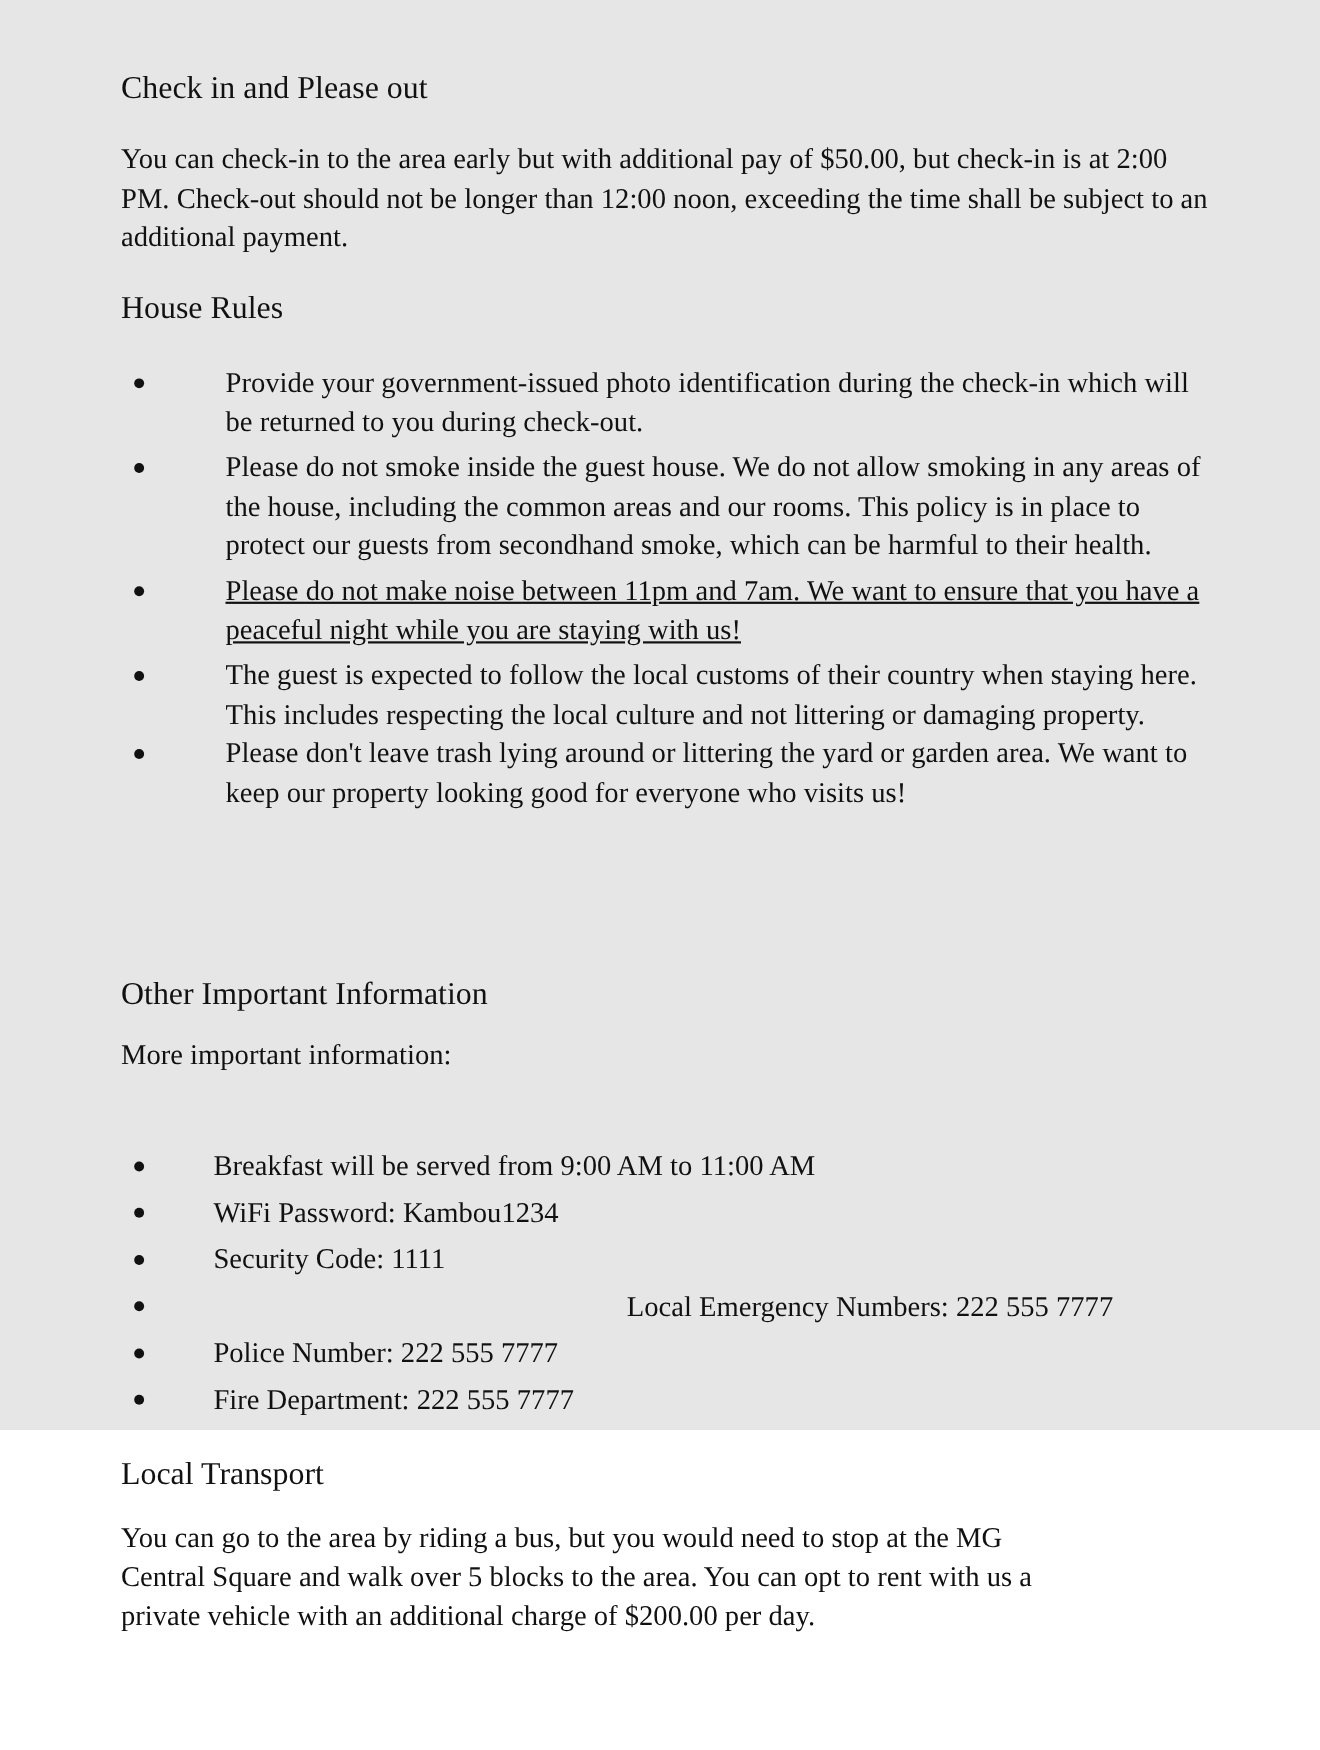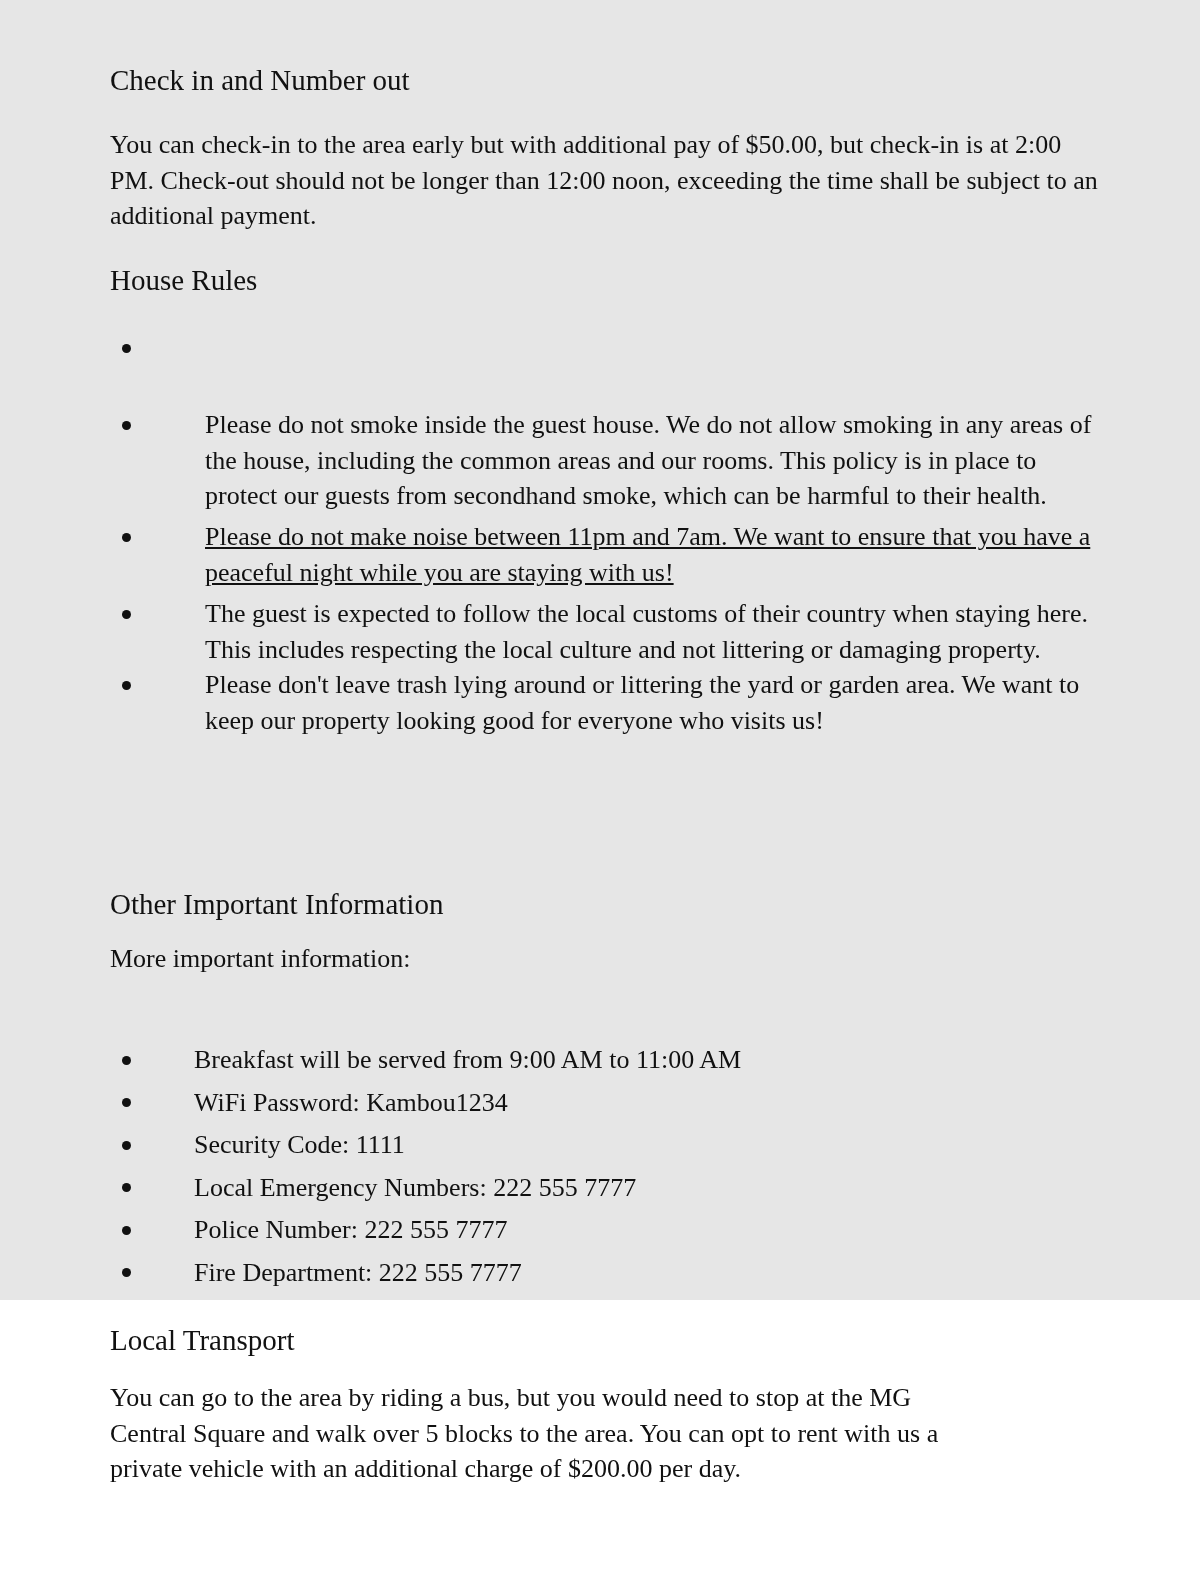--- a/index.html
+++ b/index.html
@@ -54,27 +54,28 @@
     background: #111;
     vertical-align: middle;
     margin-top: -4px;
   }
 </style>
 </head>
 <body>
 
 <div class="gray-section">
 
-  <h2 class="abs" style="left:110px; top:62px;">Check in and Number out</h2>
+  <h2 class="abs" style="left:110px; top:62px;">Check in and Please out</h2>
   <p class="abs" style="left:110px; top:127px; width:995px;">You can check-in to the area early but with additional pay of $50.00, but check-in is at 2:00 PM. Check-out should not be longer than 12:00 noon, exceeding the time shall be subject to an additional payment.</p>
 
   <h2 class="abs" style="left:110px; top:262px;">House Rules</h2>
   <ul class="abs" style="left:112px; top:330px; width:995px;">
     <li style="padding-left:93px; height:77px;">
       <span class="bullet"></span>
+      <span>Provide your government-issued photo identification during the check-in which will be returned to you during check-out.</span>
     </li>
     <li style="padding-left:93px; height:112px;">
       <span class="bullet"></span>
       <span>Please do not smoke inside the guest house. We do not allow smoking in any areas of the house, including the common areas and our rooms. This policy is in place to protect our guests from secondhand smoke, which can be harmful to their health.</span>
     </li>
     <li style="padding-left:93px; height:77px;text-decoration:underline;">
       <span class="bullet"></span>
       <span>Please do not make noise between 11pm and 7am. We want to ensure that you have a peaceful night while you are staying with us!</span>
     </li>
     <li style="padding-left:93px;">
@@ -95,21 +96,21 @@
       <span>Breakfast will be served from 9:00 AM to 11:00 AM</span>
     </li>
     <li style="padding-left:82px; height:42.5px;">
       <span class="bullet"></span>
       <span>WiFi Password: Kambou1234</span>
     </li>
     <li style="padding-left:82px; height:42.5px;">
       <span class="bullet"></span>
       <span>Security Code: 1111</span>
     </li>
-    <li style="padding-left:82px; height:42.5px;">
+    <li style="padding-left:82px; height:42.5px;text-align:right;">
       <span class="bullet"></span>
       <span>Local Emergency Numbers: 222 555 7777</span>
     </li>
     <li style="padding-left:82px; height:42.5px;">
       <span class="bullet"></span>
       <span>Police Number: 222 555 7777</span>
     </li>
     <li style="padding-left:82px; height:42.5px;">
       <span class="bullet"></span>
       <span>Fire Department: 222 555 7777</span>

